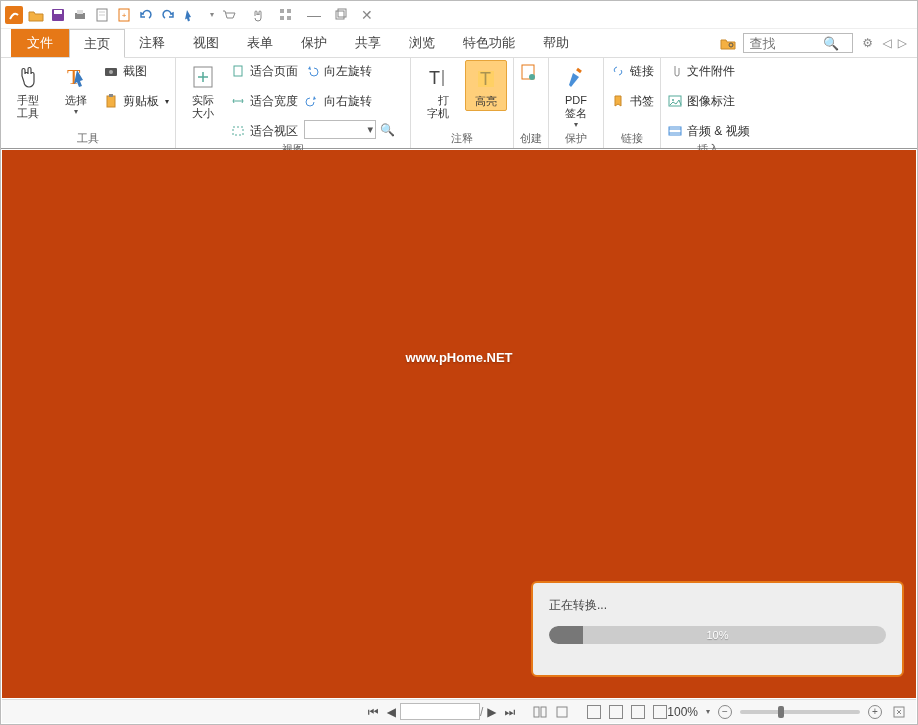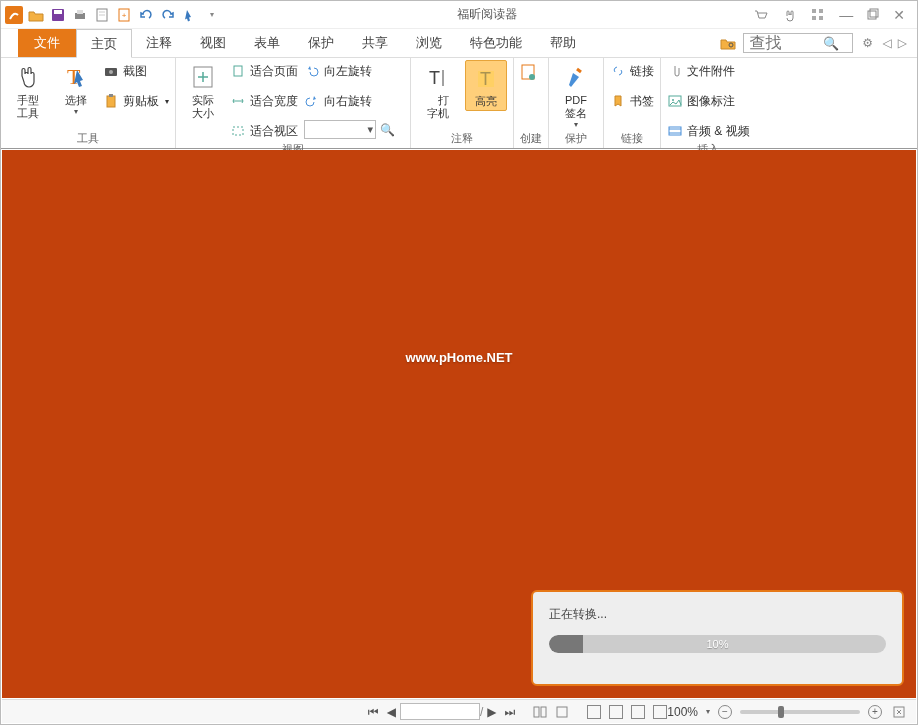--- a/index.html
+++ b/index.html
@@ -42,21 +42,21 @@
   }
   .win-controls { display:flex; gap:14px; padding-right:8px; }
   .win-btn { color:#888; cursor:pointer; font-size:14px; line-height:1; }
 
   
   .ribbon-tabs-row {
     height: 28px;
     display:flex;
     align-items:stretch;
     background:#fff;
-    padding-left:17px;
+    padding-left:10px;
   }
   .file-tab {
     background:#e67817; color:#fff;
     padding: 0 16px;
     display:flex; align-items:center;
     font-size:13px;
     cursor:pointer;
   }
   .r-tab {
     padding:0 14px;
@@ -78,21 +78,21 @@
   }
   .search-box {
     border:1px solid #bbb;
     height:20px;
     width:110px;
     padding:0 4px;
     display:flex; align-items:center;
   }
   .search-box input {
     border:none; outline:none;
-    width:72px; font-size:16px; color:#999;
+    width:72px; font-size:13px; color:#999;
     background:transparent;
   }
   .search-mag { color:#e67817; font-size:13px; margin-left:4px; }
   .nav-arrow { color:#888; font-size:12px; }
 
   
   .ribbon-body {
     height: 92px;
     background:#fff;
     border-top:1px solid #ddd;
@@ -136,21 +136,21 @@
     background:#c2410c;
   }
   .watermark {
     position:absolute; left:50%; top:200px; transform:translateX(-50%);
     color:#fff; font-weight:bold; font-family:Arial;
     text-shadow:0 1px 2px rgba(0,0,0,.25);
     font-size:13px;
   }
   
   .progress-box {
-    position:absolute; right:12px; bottom:12px;
+    position:absolute; right:12px; bottom:21px;
     width:373px; height:96px;
     background:#eee;
     border:2px solid #e67817;
     border-radius:6px;
     padding:14px 16px;
   }
   .progress-label { color:#444; font-size:12px; margin-bottom:12px;}
   .progress-bar {
     width:100%; height:18px;
     background:#ccc; border-radius:9px;
@@ -243,21 +243,20 @@
           <path d="M4 10a4 4 0 1 1 6-4l2-1v4h-4" fill="none" stroke="#3a7abf" stroke-width="1.5"></path>
         </svg>
       </span>
     <span class="qbtn">
         <svg width="14" height="14">
           <path d="M4 2l4 7-2 .5 1 3-2 1-1-3-2 1z" fill="#3a7abf"></path>
         </svg>
       </span>
     <span class="qbtn" style="font-size:8px;color:#888">▾</span>
   </div>
-  <div class="title-text">福昕阅读器</div>
   <div class="win-controls">
     <span class="win-btn">
         <svg width="16" height="14">
           <path d="M2 3h2l2 7h6l2-5H5" fill="none" stroke="#888"></path>
         </svg>
       </span>
     <span class="win-btn">
         <svg width="14" height="14">
           <path d="M4 8V4a1 1 0 0 1 2 0v3a1 1 0 0 1 2 0V4a1 1 0 0 1 2 0v6a3 3 0 0 1-6 0" fill="none" stroke="#888"></path>
         </svg>

